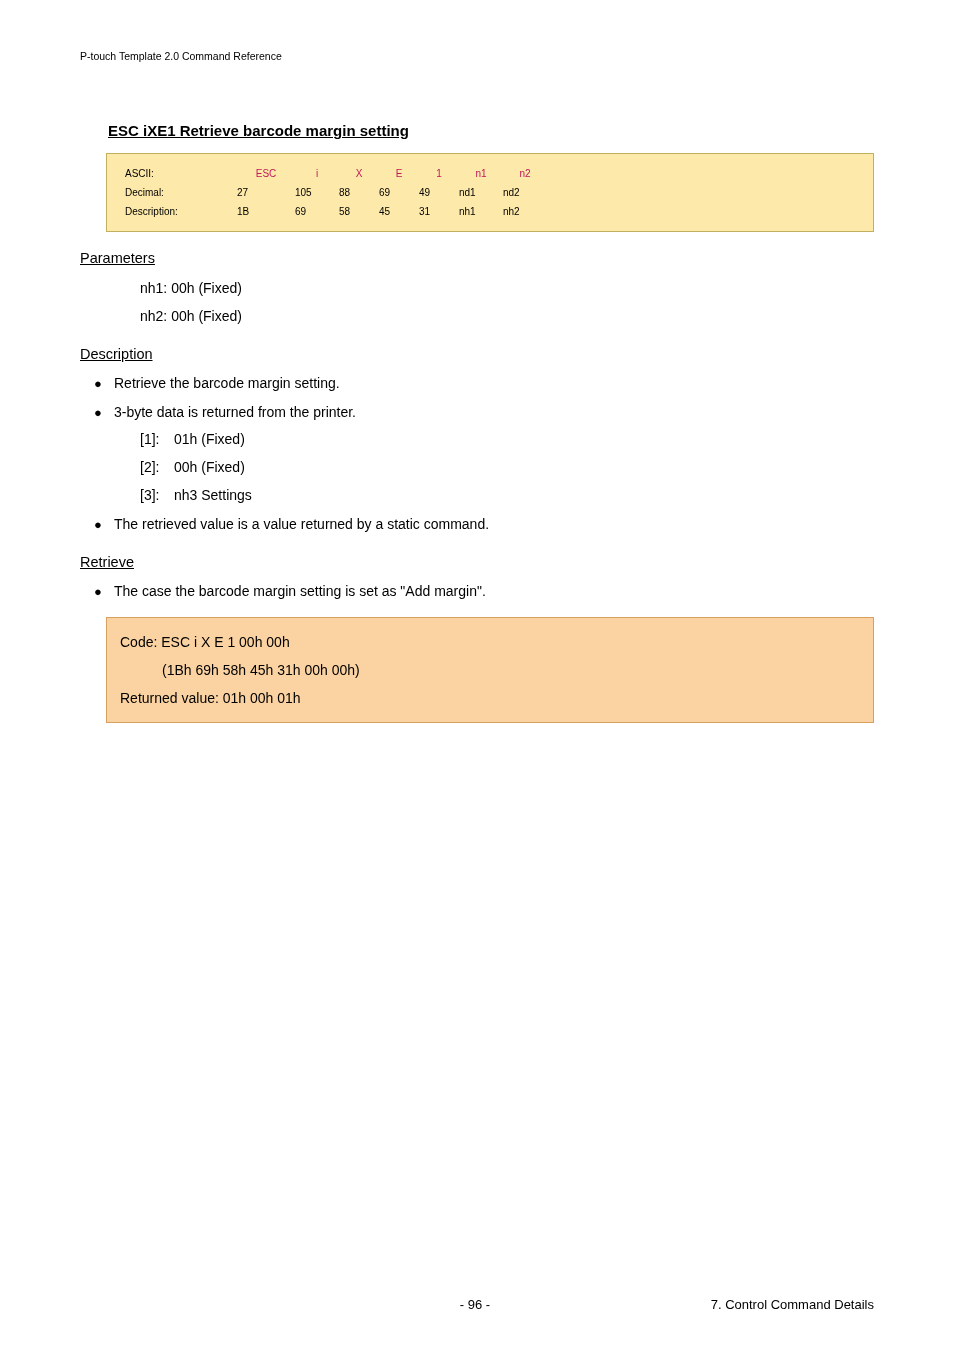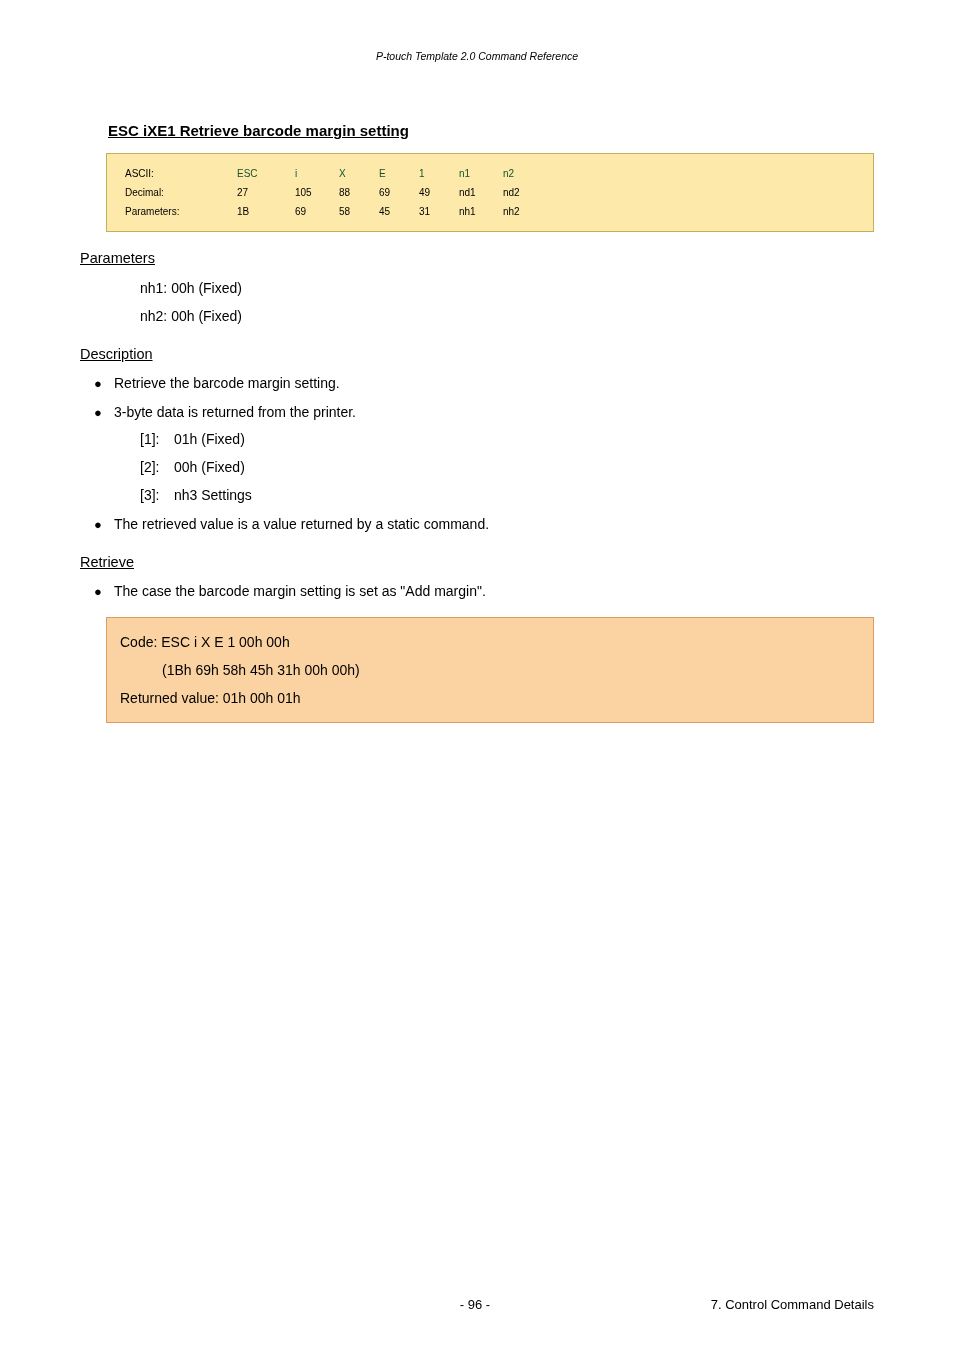--- a/index.html
+++ b/index.html
@@ -11,25 +11,24 @@
     color: #000;
     background: #fff;
     width: 954px;
     height: 1350px;
     position: relative;
   }
   .page {
     padding: 50px 80px 40px 80px;
   }
   .header-right {
-    text-align: center;
+    text-align: left;
     font-size: 10.5px;
     color: #000;
     margin-bottom: 60px;
-    font-style: italic;
   }
   .section-title {
     font-weight: bold;
     font-size: 15px;
     text-decoration: underline;
     margin-bottom: 14px;
     margin-left: 28px;
   }
   .code-table {
     border: 1px solid #c0b060;
@@ -55,21 +54,21 @@
   .code-cell {
     text-align: left;
   }
   .col-esc { width: 58px; }
   .col-i   { width: 44px; }
   .col-x   { width: 40px; }
   .col-e   { width: 40px; }
   .col-1   { width: 40px; }
   .col-n1  { width: 44px; }
   .col-n2  { width: 44px; }
-  .blue { color: #14532d; }
+  .blue { color: #be185d; text-align: center; }
   .sub-heading {
     text-decoration: underline;
     font-size: 14.5px;
     margin-top: 16px;
     margin-bottom: 8px;
   }
   .indent-block {
     margin-left: 60px;
     line-height: 2;
   }
@@ -147,21 +146,21 @@
         <div class="code-cell col-esc">27</div>
         <div class="code-cell col-i">105</div>
         <div class="code-cell col-x">88</div>
         <div class="code-cell col-e">69</div>
         <div class="code-cell col-1">49</div>
         <div class="code-cell col-n1">nd1</div>
         <div class="code-cell col-n2">nd2</div>
       </div>
     </div>
     <div class="code-row">
-      <div class="code-label">Parameters:</div>
+      <div class="code-label">Description:</div>
       <div class="code-cells">
         <div class="code-cell col-esc">1B</div>
         <div class="code-cell col-i">69</div>
         <div class="code-cell col-x">58</div>
         <div class="code-cell col-e">45</div>
         <div class="code-cell col-1">31</div>
         <div class="code-cell col-n1">nh1</div>
         <div class="code-cell col-n2">nh2</div>
       </div>
     </div>

